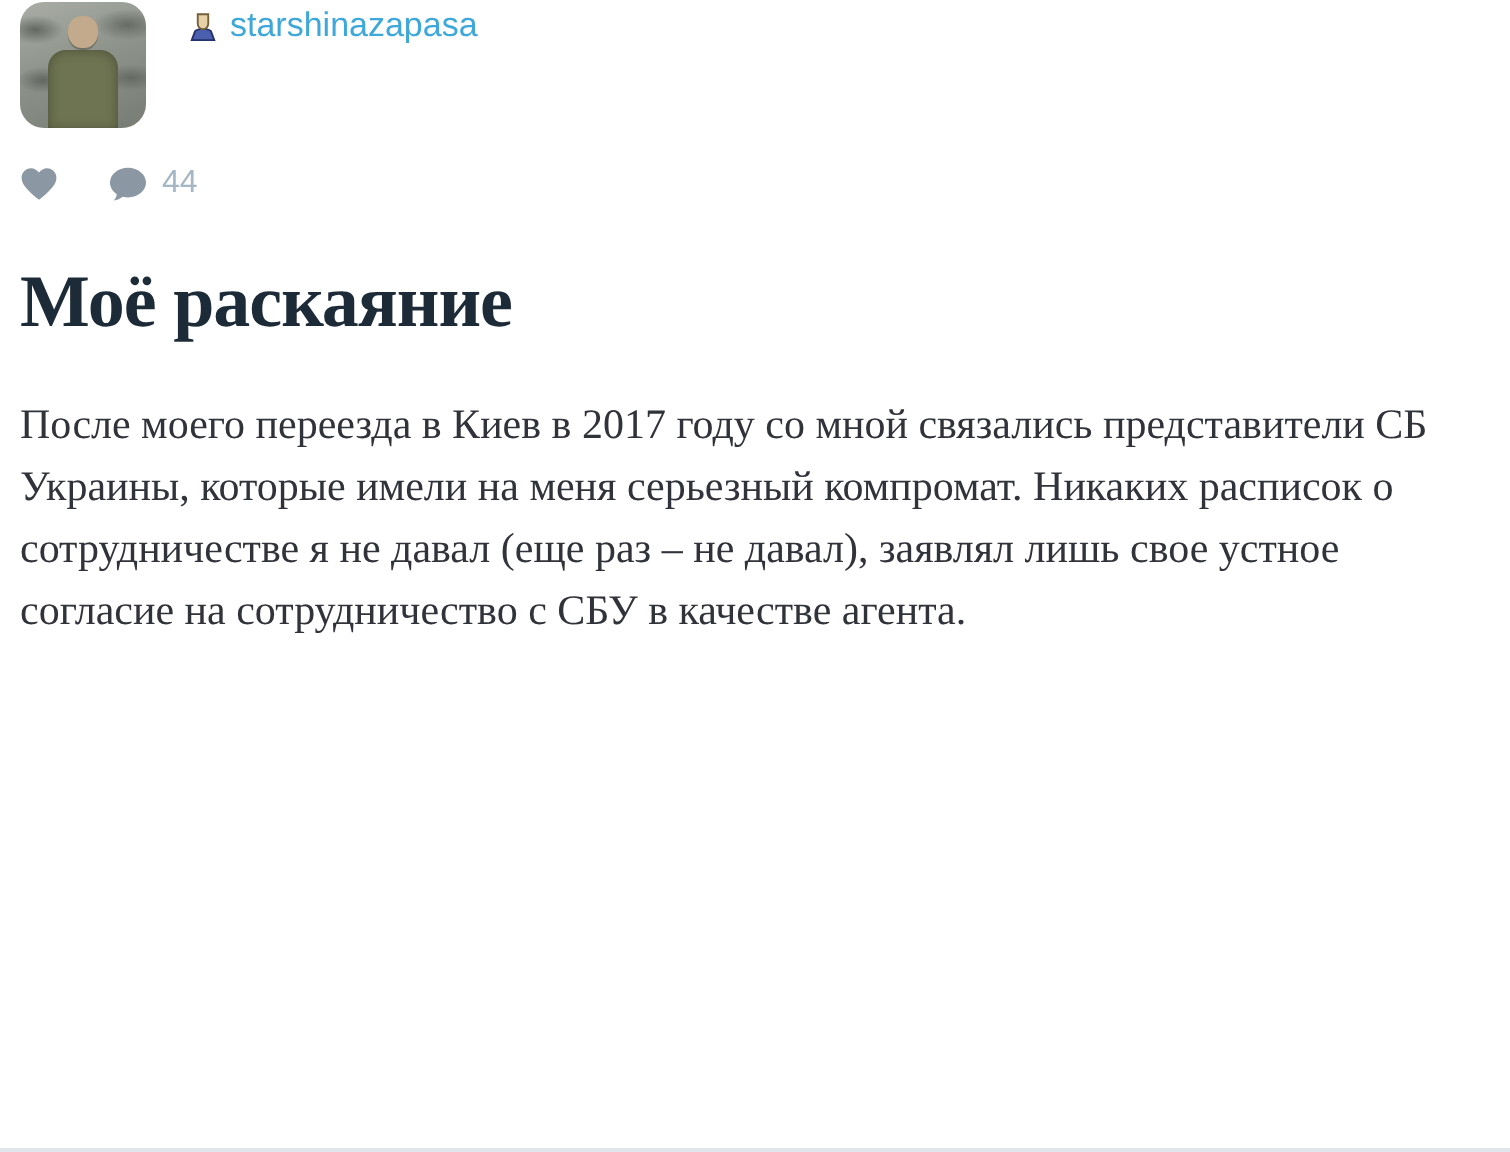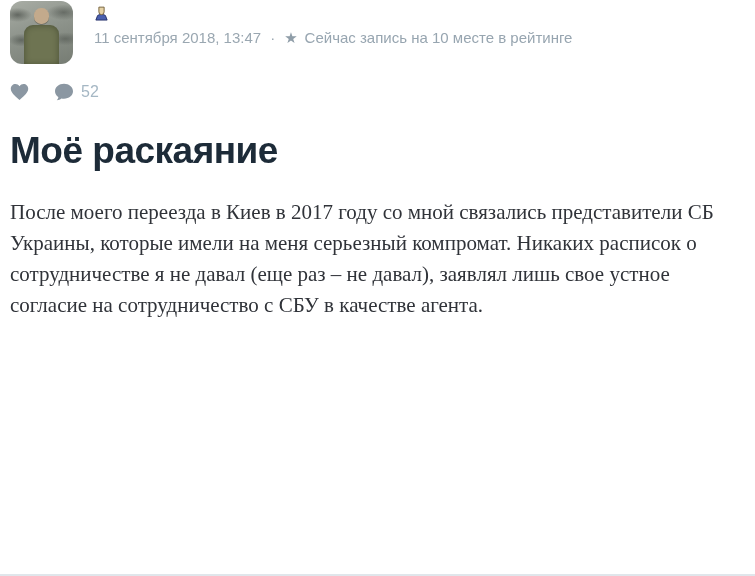--- a/index.html
+++ b/index.html
@@ -80,21 +80,21 @@
 
   
   .post-title {
     position: absolute;
     top: 130px; left: 10px; right: 12px;
     margin: 0;
     font-size: 37px;
     font-weight: bold;
     letter-spacing: -0.5px;
     color: #1d2b38;
-    font-family: Liberation Sans, sans-serif;
+    font-family: Liberation Serif, serif;
   }
 
   
   .post-body {
     position: absolute;
     top: 197px; left: 10px;
     width: 738px;
     font-family: "Liberation Serif", serif;
     font-size: 21px;
     line-height: 31px;
@@ -112,42 +112,37 @@
       <div class="rubble"></div>
       <div class="head"></div>
       <div class="body"></div>
     </div>
     <div class="header-info">
       <div class="username-row">
         <svg class="userhead-icon" viewBox="0 0 16 16">
           <path d="M2 15 L3.8 10.2 Q5 9 8 9 Q11 9 12.2 10.2 L14 15 Z" fill="#4a5fae" stroke="#24306b" stroke-width="1"></path>
           <path d="M5.2 1.2 h5.6 v5 a2.8 3 0 0 1 -5.6 0 Z" fill="#e6d2a6" stroke="#73603a" stroke-width="1"></path>
         </svg>
-      </div>
-      <div class="meta-row">
-        <span class="meta-date">11 сентября 2018, 13:47</span>
-        <span class="meta-dot">·</span>
-        <span class="star-icon">★</span>
-        <a class="rating-link">Сейчас запись на 10 месте в рейтинге</a>
+        <a class="username">starshinazapasa</a>
       </div>
     </div>
   </div>
 
   <div class="actions">
     <span class="icon-btn heart-btn">
       <svg width="19" height="18" viewBox="0 0 24 22">
         <path d="M12 21C5.2 15.4 1 11.4 1 7 1 3.7 3.6 1 6.9 1c2 0 3.8 1 5.1 2.7C13.3 2 15.1 1 17.1 1 20.4 1 23 3.7 23 7c0 4.4-4.2 8.4-11 14z" fill="#8b97a2"></path>
       </svg>
     </span>
     <span class="icon-btn">
       <svg width="20" height="18" viewBox="0 0 24 22">
         <path d="M12 1C5.9 1 1 5.1 1 10.1c0 2.9 1.6 5.4 4.1 7.1-.1 1.5-.8 2.9-1.9 3.9 2.2-.3 4.2-1.1 5.6-2.3 1 .2 2.1.4 3.2.4 6.1 0 11-4.1 11-9.1S18.1 1 12 1z" fill="#8b97a2"></path>
       </svg>
     </span>
-    <span class="comments-count">52</span>
+    <span class="comments-count">44</span>
   </div>
 
   <h1 class="post-title">Моё раскаяние</h1>
 
   <div class="post-body">
     <p>После моего переезда в Киев в 2017 году со мной связались представители СБ Украины, которые имели на меня серьезный компромат. Никаких расписок о сотрудничестве я не давал (еще раз – не давал), заявлял лишь свое устное согласие на сотрудничество с СБУ в качестве агента.</p>
   </div>
 
 </div>
 

